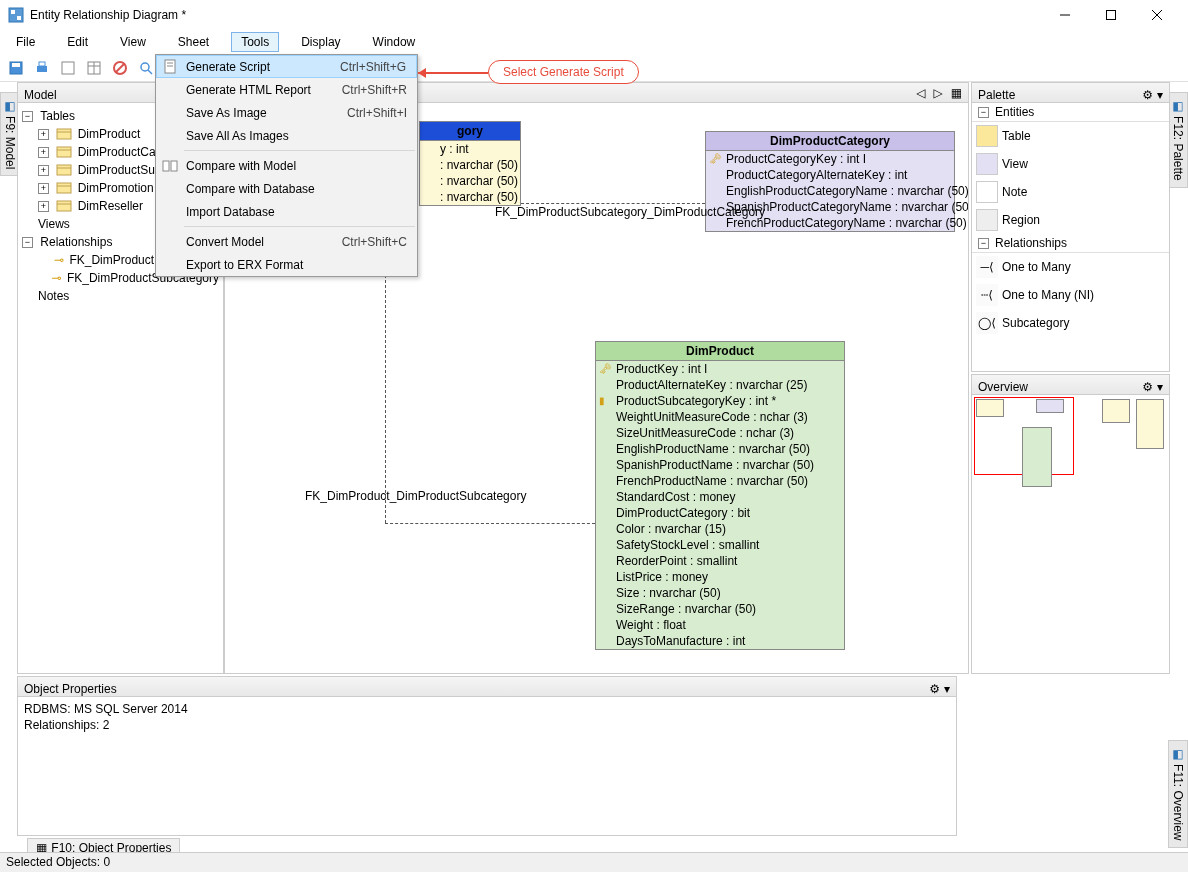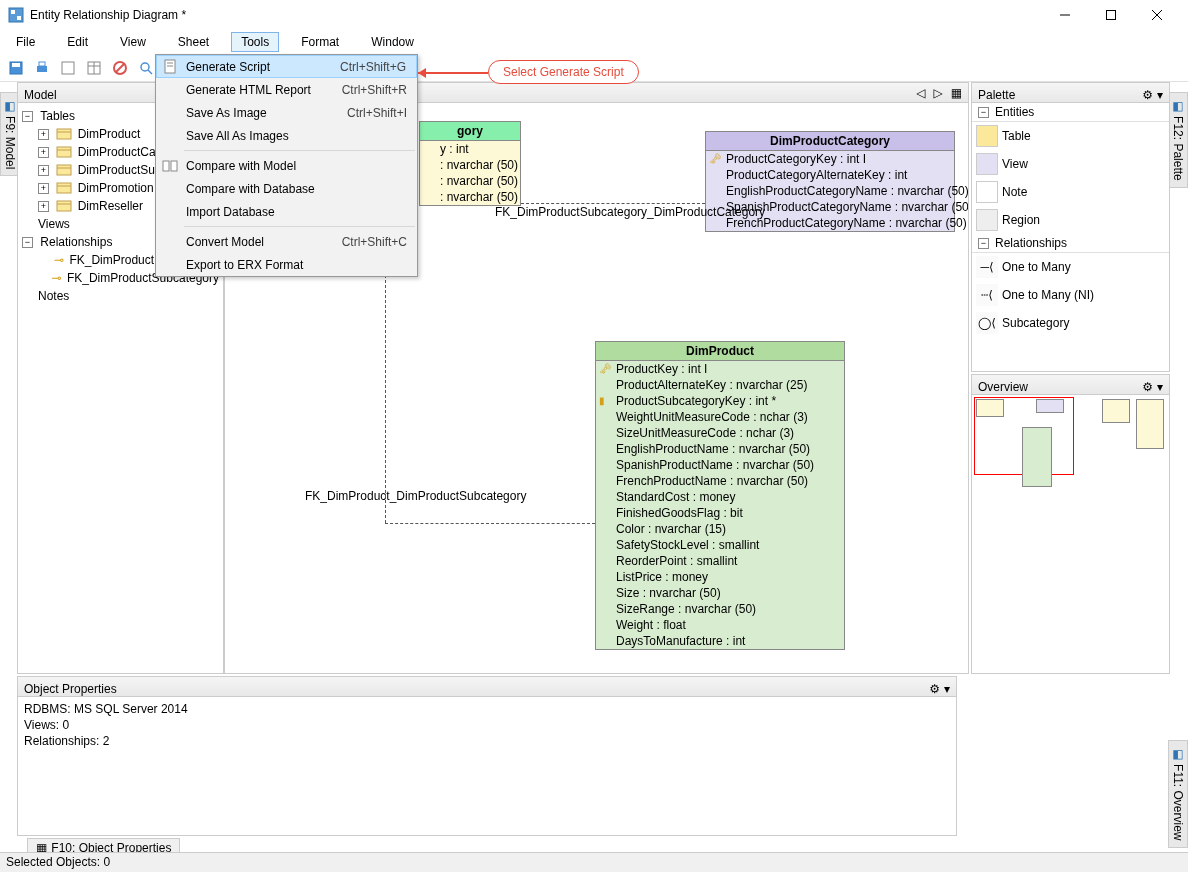--- a/index.html
+++ b/index.html
@@ -31,21 +31,21 @@
 .tree-node{display:flex;align-items:center;gap:2px;height:18px;white-space:nowrap}
 .tree-indent{width:14px;display:inline-block}
 .tree-toggle{width:11px;height:11px;border:1px solid #888;display:inline-flex;align-items:center;justify-content:center;font-size:9px;line-height:9px}
 .tree-icon{width:16px;height:12px;display:inline-block}
 .canvas-area{position:absolute;left:224px;top:82px;width:745px;height:592px;border:1px solid #ccc;background:#fff;overflow:hidden}
 .canvas-header{height:20px;background:linear-gradient(#f5f5f5,#e8e8e8);border-bottom:1px solid #ccc;display:flex;justify-content:flex-end;align-items:center;padding:0 6px;gap:8px}
 .entity{position:absolute;border:1px solid #888;font-size:12px}
 .entity-header{text-align:center;font-weight:bold;padding:2px;border-bottom:1px solid #888}
 .entity-row{padding:1px 6px 1px 20px;position:relative;white-space:nowrap}
 .entity-row .key{position:absolute;left:3px;top:2px;font-size:10px}
-.ent-yellow .entity-header{background:#86efac}
+.ent-yellow .entity-header{background:#1d4ed8}
 .ent-yellow .entity-body{background:#fdf8d6}
 .ent-purple .entity-header{background:#c8c0e8}
 .ent-purple .entity-body{background:#e4e0f4}
 .ent-green .entity-header{background:#b0dca0}
 .ent-green .entity-body{background:#d8edd0}
 .rel-label{position:absolute;font-size:12px;color:#000}
 .palette-panel{left:971px;top:82px;width:199px;height:290px}
 .palette-section{padding:2px 6px;border-bottom:1px solid #e0e0e0;display:flex;align-items:center;gap:6px}
 .palette-section .tog{width:11px;height:11px;border:1px solid #888;display:flex;align-items:center;justify-content:center;font-size:9px}
 .palette-item{padding:3px 6px 3px 30px;display:flex;align-items:center;gap:8px;position:relative;height:28px}
@@ -96,21 +96,21 @@
       </div>
   </div>
 </div>
 
 <div class="menubar">
   <div class="menu-item">File</div>
   <div class="menu-item">Edit</div>
   <div class="menu-item">View</div>
   <div class="menu-item">Sheet</div>
   <div class="menu-item active">Tools</div>
-  <div class="menu-item">Format</div>
+  <div class="menu-item">Display</div>
   <div class="menu-item">Window</div>
 </div>
 
 <div class="toolbar">
   <div class="tbtn">
       <svg width="16" height="16">
         <rect x="2" y="2" width="12" height="12" fill="#4a90d9" stroke="#2e75b6"></rect>
         <rect x="4" y="3" width="8" height="4" fill="#fff"></rect>
       </svg>
     </div>
@@ -294,21 +294,21 @@
     <div class="entity-body" id="ent-product" style="max-height:296px;overflow:hidden">
         <div class="entity-row"><span class="key" style="color: rgb(212, 160, 23);">🗝</span>ProductKey : int I</div>
         <div class="entity-row">ProductAlternateKey : nvarchar (25)</div>
         <div class="entity-row"><span class="key" style="color: rgb(212, 160, 23);">▮</span>ProductSubcategoryKey : int *</div>
         <div class="entity-row">WeightUnitMeasureCode : nchar (3)</div>
         <div class="entity-row">SizeUnitMeasureCode : nchar (3)</div>
         <div class="entity-row">EnglishProductName : nvarchar (50)</div>
         <div class="entity-row">SpanishProductName : nvarchar (50)</div>
         <div class="entity-row">FrenchProductName : nvarchar (50)</div>
         <div class="entity-row">StandardCost : money</div>
-        <div class="entity-row">FinishedGoodsFlag : bit</div>
+        <div class="entity-row">DimProductCategory : bit</div>
         <div class="entity-row">Color : nvarchar (15)</div>
         <div class="entity-row">SafetyStockLevel : smallint</div>
         <div class="entity-row">ReorderPoint : smallint</div>
         <div class="entity-row">ListPrice : money</div>
         <div class="entity-row">Size : nvarchar (50)</div>
         <div class="entity-row">SizeRange : nvarchar (50)</div>
         <div class="entity-row">Weight : float</div>
         <div class="entity-row">DaysToManufacture : int</div>
       </div>
   </div>
@@ -371,21 +371,20 @@
 <div class="panel props-panel">
   <div class="panel-header">
     <span>Object Properties</span>
     <div class="hicons">
         <span>⚙</span>
         <span>▾</span>
       </div>
   </div>
   <div class="props-body" id="props-body">
       <div>RDBMS: MS SQL Server 2014</div>
-      <div>Views: 0</div>
       <div>Relationships: 2</div>
     </div>
 </div>
 <div class="props-tab">
   <span>▦</span>
   <span>F10: Object Properties</span>
 </div>
 
 <div class="statusbar">
   <span>Selected Objects: 0</span>

